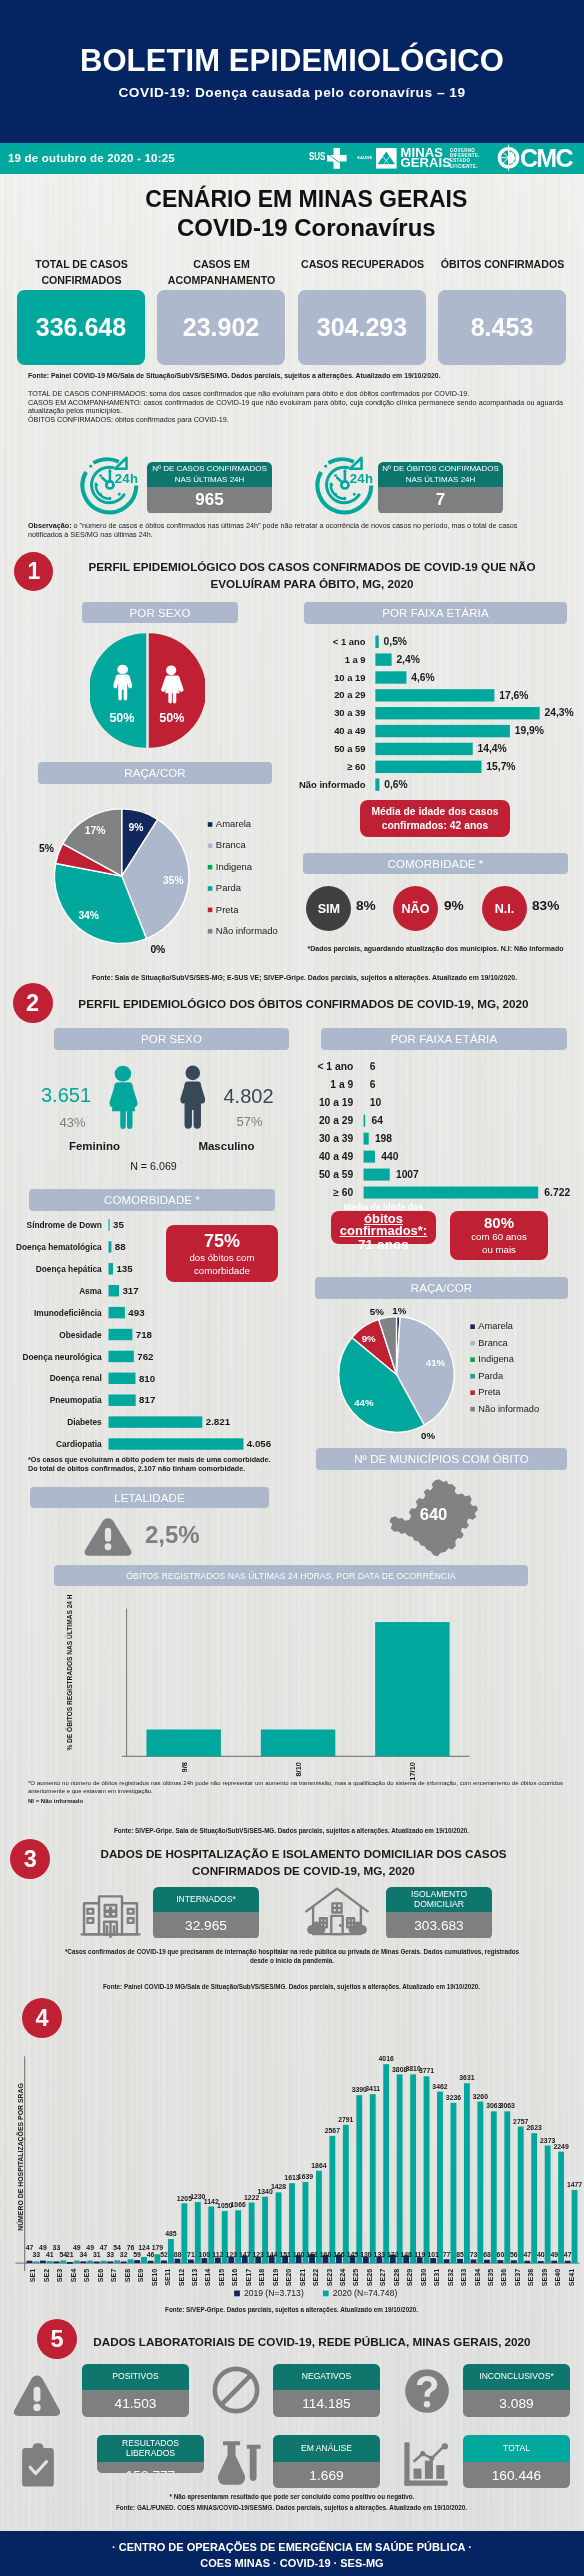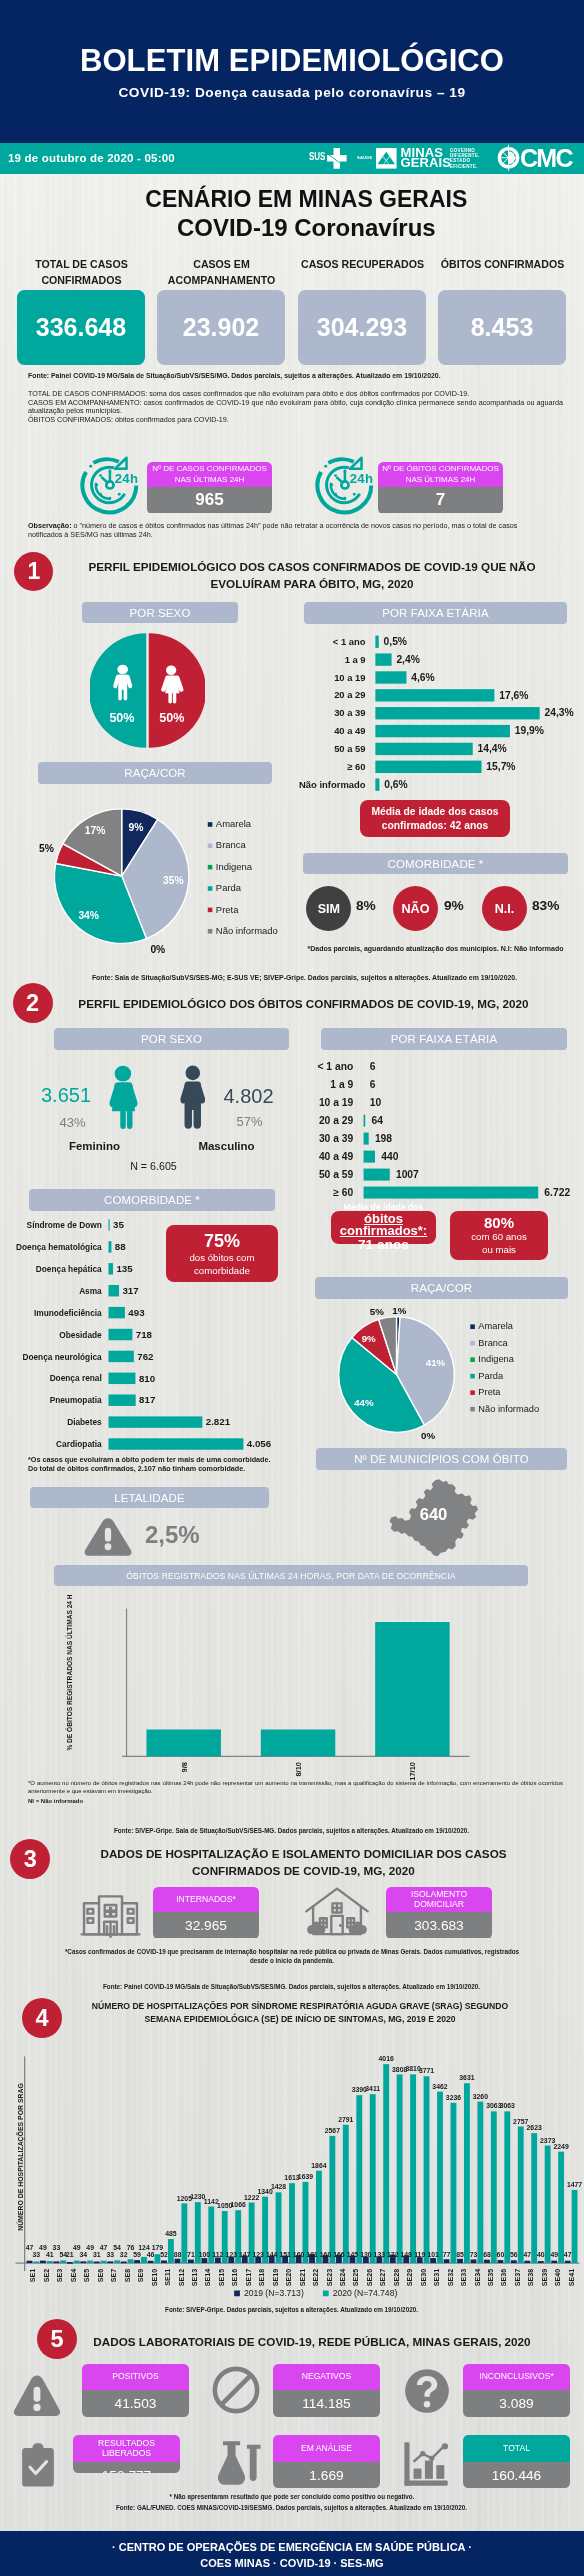--- a/index.html
+++ b/index.html
@@ -15,34 +15,34 @@
   .abs{position:absolute;}
   .ctr{text-align:center;}
   
   .pill{position:absolute;background:#adb8cc;border-radius:4px;color:#fff;display:flex;align-items:center;justify-content:center;letter-spacing:0.1px;}
   .redbox{position:absolute;background:#bf2033;border-radius:8px;color:#fff;display:flex;flex-direction:column;align-items:center;justify-content:center;text-align:center;}
   .numcircle{position:absolute;background:#bf2033;border-radius:50%;color:#fff;display:flex;align-items:center;justify-content:center;font-weight:bold;}
   .sectitle{position:absolute;text-align:center;font-weight:bold;color:#1a1a1a;line-height:17px;}
   .srcline{position:absolute;font-size:6.9px;font-weight:bold;color:#1a1a1a;}
   .statcard{position:absolute;border-radius:7.4px;display:flex;align-items:center;justify-content:center;color:#fff;}
   .twocard{position:absolute;border-radius:5.2px;overflow:hidden;}
-  .twocard .t{background:#d946ef;color:#fff;display:flex;align-items:center;justify-content:center;text-align:center;line-height:9.7px;}
+  .twocard .t{background:#0f766e;color:#fff;display:flex;align-items:center;justify-content:center;text-align:center;line-height:9.7px;}
   .twocard .b{background:#7d7f80;color:#fff;display:flex;align-items:center;justify-content:center;}
 </style>
 </head>
 <body>
 <div id="page">
 <div class="bgtex"></div>
 
 <div class="nav" style="left:0;top:0;width:584px;height:143px;"></div>
 <div class="abs ctr" style="left:0;top:45px;width:584px;font-size:31px;font-weight:bold;color:#fff;letter-spacing:0.1px;line-height:32px;">BOLETIM EPIDEMIOLÓGICO</div>
 <div class="abs ctr" style="left:0;top:85px;width:584px;font-size:13.7px;font-weight:bold;color:#fff;letter-spacing:0.5px;line-height:15px;">COVID-19: Doença causada pelo coronavírus – 19</div>
 
 <div class="abs" style="left:0;top:143px;width:584px;height:31px;background:#00a79d;"></div>
-<div class="abs" style="left:8px;top:153px;font-size:11.5px;font-weight:bold;letter-spacing:0.2px;line-height:11.5px;color:#fff;">19 de outubro de 2020 - 05:00</div>
+<div class="abs" style="left:8px;top:153px;font-size:11.5px;font-weight:bold;letter-spacing:0.2px;line-height:11.5px;color:#fff;">19 de outubro de 2020 - 10:25</div>
 
 <div class="abs" style="left:309px;top:152px;">
   <span style="display:inline-block;transform:scaleX(0.80);transform-origin:left top;font-size:10px;font-weight:bold;color:#fff;letter-spacing:-0.1px;line-height:9.7px;">SUS</span>
 </div>
 <svg width="20.6" height="21" viewBox="0 0 36 37" class="abs" style="left:327px;top:148px;">
   <path d="M11.3 0 h11.5 v12.3 h11.6 v11.7 h-11.6 v12.4 h-11.5 v-12.4 h-11.3 v-11.7 h11.3 z" fill="#fff"></path>
   <path d="M4.6 12.3 L23.4 25.9 L21.2 25.9 L2.4 12.3 z" fill="#00a79d"></path>
 </svg>
 <div class="abs" style="left:357px;top:155px;font-size:4.1px;font-weight:bold;color:#fff;letter-spacing:0.2px;line-height:5.2px;">SAÚDE</div>
 
@@ -287,21 +287,21 @@
   <g fill="#374958">
     <ellipse cx="22.3" cy="13.5" rx="12.7" ry="12.8"></ellipse>
     <path d="M13.2 28.5 Q7.9 28.5 7.9 35.5 L7.9 104 Q7.9 111 14.4 111 Q20.9 111 20.9 104 L20.9 78 L23.6 78 L23.6 104 Q23.6 111 30.1 111 Q36.6 111 36.6 104 L36.6 35.5 Q36.6 28.5 31.3 28.5 Z"></path>
     <path d="M9.4 30 L0.8 58 Q0.1 65.5 4.5 66.8 Q8.9 68 9.7 61.5 L12.9 41 Z"></path>
     <path d="M35.1 30 L43.7 58 Q44.4 65.5 40 66.8 Q35.6 68 34.8 61.5 L31.6 41 Z"></path>
   </g>
 </svg>
 <div class="abs" style="left:214px;top:1085px;width:69px;text-align:center;font-size:20px;line-height:23px;color:#374958;">4.802</div>
 <div class="abs" style="left:215px;top:1114px;width:69px;text-align:center;font-size:13px;line-height:15px;color:#7d7f80;">57%</div>
 <div class="abs" style="left:192px;top:1140px;width:69px;text-align:center;font-size:11.5px;line-height:12.6px;font-weight:bold;color:#1a1a1a;">Masculino</div>
-<div class="abs ctr" style="left:119px;top:1161px;width:69px;font-size:10.7px;line-height:11.5px;color:#1a1a1a;">N = 6.605</div>
+<div class="abs ctr" style="left:119px;top:1161px;width:69px;font-size:10.7px;line-height:11.5px;color:#1a1a1a;">N = 6.069</div>
 <div class="pill" style="left:321px;top:1028px;width:246px;height:22px;font-size:11.5px;">
       <span>POR FAIXA ETÁRIA</span>
     </div>
 <div class="abs hbarchart" style="left:0;top:0;">
       <svg width="584" height="2576" style="position:absolute;left:0;top:0;overflow:visible;pointer-events:none;" viewBox="0 0 1020 4498">
         <text x="617" y="1867.9" text-anchor="end" font-family="Liberation Sans, sans-serif" font-size="18" font-weight="bold" fill="#1a1a1a">&lt; 1 ano</text>
         <text x="645.8" y="1868.1" font-family="Liberation Sans, sans-serif" font-size="18" font-weight="bold" fill="#1a1a1a">6</text>
         <text x="617" y="1899.3000000000002" text-anchor="end" font-family="Liberation Sans, sans-serif" font-size="18" font-weight="bold" fill="#1a1a1a">1 a 9</text>
         <text x="645.8" y="1899.5" font-family="Liberation Sans, sans-serif" font-size="18" font-weight="bold" fill="#1a1a1a">6</text>
         <text x="617" y="1930.7" text-anchor="end" font-family="Liberation Sans, sans-serif" font-size="18" font-weight="bold" fill="#1a1a1a">10 a 19</text>
@@ -488,21 +488,20 @@
   </g>
 </svg>
 <div class="twocard" style="left:386px;top:1887px;width:106px;height:52px;">
   <div class="t" style="height:25px;font-size:8.6px;">ISOLAMENTO DOMICILIAR</div>
   <div class="b" style="height:26px;font-size:13.7px;">303.683</div>
 </div>
 <div class="abs ctr" style="left:63px;top:1948px;width:458px;font-size:6.3px;font-weight:bold;color:#1a1a1a;line-height:8.6px;">*Casos confirmados de COVID-19 que precisaram de internação hospitalar na rede pública ou privada de Minas Gerais. Dados cumulativos, registrados desde o início da pandemia.</div>
 <div class="abs ctr" style="left:34px;top:1983px;width:515px;font-size:6.3px;font-weight:bold;color:#1a1a1a;">Fonte: Painel COVID-19 MG/Sala de Situação/SubVS/SES/MG. Dados parciais, sujeitos a alterações. Atualizado em 19/10/2020.</div>
 
 <div class="numcircle" style="left:22px;top:1998px;width:40px;height:40px;font-size:23.5px;">4</div>
-<div class="sectitle" style="left:74px;top:2000px;width:452px;font-size:8.6px;line-height:12.6px;">NÚMERO DE HOSPITALIZAÇÕES POR SÍNDROME RESPIRATÓRIA AGUDA GRAVE (SRAG) SEGUNDO  SEMANA EPIDEMIOLÓGICA (SE) DE INÍCIO DE SINTOMAS, MG, 2019 E 2020</div>
 <div class="abs srag" style="left:0;top:0;">
       <svg width="584" height="2576" style="position:absolute;left:0;top:0;overflow:visible;pointer-events:none;" viewBox="0 0 1020 4498">
         <line x1="43" y1="3591" x2="43" y2="3966" stroke="#808284" stroke-width="2.2"></line>
         <line x1="27" y1="3952" x2="1012" y2="3952" stroke="#808284" stroke-width="2.2"></line>
         <rect x="46.4" y="3947.9345" width="10.2" height="4.0655" fill="#11285c"></rect>
         <rect x="58.4" y="3949.1455" width="10.2" height="3" fill="#00a79d"></rect>
         <text x="51.5" y="3930" text-anchor="middle" font-family="Liberation Sans, sans-serif" font-size="12" font-weight="bold" fill="#1a1a1a">47</text>
         <text x="63.5" y="3942" text-anchor="middle" font-family="Liberation Sans, sans-serif" font-size="12" font-weight="bold" fill="#1a1a1a">33</text>
         <text x="0" y="0" font-family="Liberation Sans, sans-serif" font-size="12.5" font-weight="bold" fill="#1a1a1a" text-anchor="end" transform="translate(62,3962) rotate(-90)">SE1</text>
         <rect x="69.9" y="3947.7615" width="10.2" height="4.238499999999999" fill="#11285c"></rect>
@@ -742,21 +741,21 @@
 <div class="twocard" style="left:463px;top:2364px;width:107px;height:53px;">
   <div class="t" style="height:26px;font-size:8.6px;">INCONCLUSIVOS*</div>
   <div class="b" style="height:27.5px;font-size:13.7px;">3.089</div>
 </div>
 
 <svg class="abs" width="34" height="46" viewBox="0 0 60 80" style="left:21px;top:2442px;">
   <path fill="#7d7f80" d="M8 10 h12 a10 8 0 0 1 20 0 h12 a6 6 0 0 1 6 6 v56 a6 6 0 0 1 -6 6 h-44 a6 6 0 0 1 -6 -6 v-56 a6 6 0 0 1 6 -6 z"></path>
   <rect x="22" y="2" width="16" height="12" rx="4" fill="#7d7f80"></rect>
   <path d="M16 44 L26 55 L45 34" fill="none" stroke="#e4e5e1" stroke-width="5.5" stroke-linecap="round" stroke-linejoin="round"></path>
 </svg>
-<div class="twocard" style="left:73px;top:2435px;width:107px;height:38px;">
+<div class="twocard" style="left:97px;top:2435px;width:107px;height:38px;">
   <div class="t" style="height:27px;font-size:8.6px;">RESULTADOS LIBERADOS</div>
   <div class="b" style="height:26px;font-size:13.7px;">158.777</div>
 </div>
 <svg class="abs" width="49" height="48" viewBox="0 0 86 84" style="left:215px;top:2439px;">
   <g fill="#7d7f80">
     <path d="M14 4 h30 v7 h-8 v18 l16 34 c3 7 -2 17 -10 17 h-26 c-8 0 -13 -10 -10 -17 l16 -34 v-18 h-8 z"></path>
     <path d="M56 10 h24 v7 h-7 v50 c0 9 -12 9 -12 0 v-50 h-5 z"></path>
   </g>
 </svg>
 <div class="twocard" style="left:273px;top:2435px;width:107px;height:53px;">

